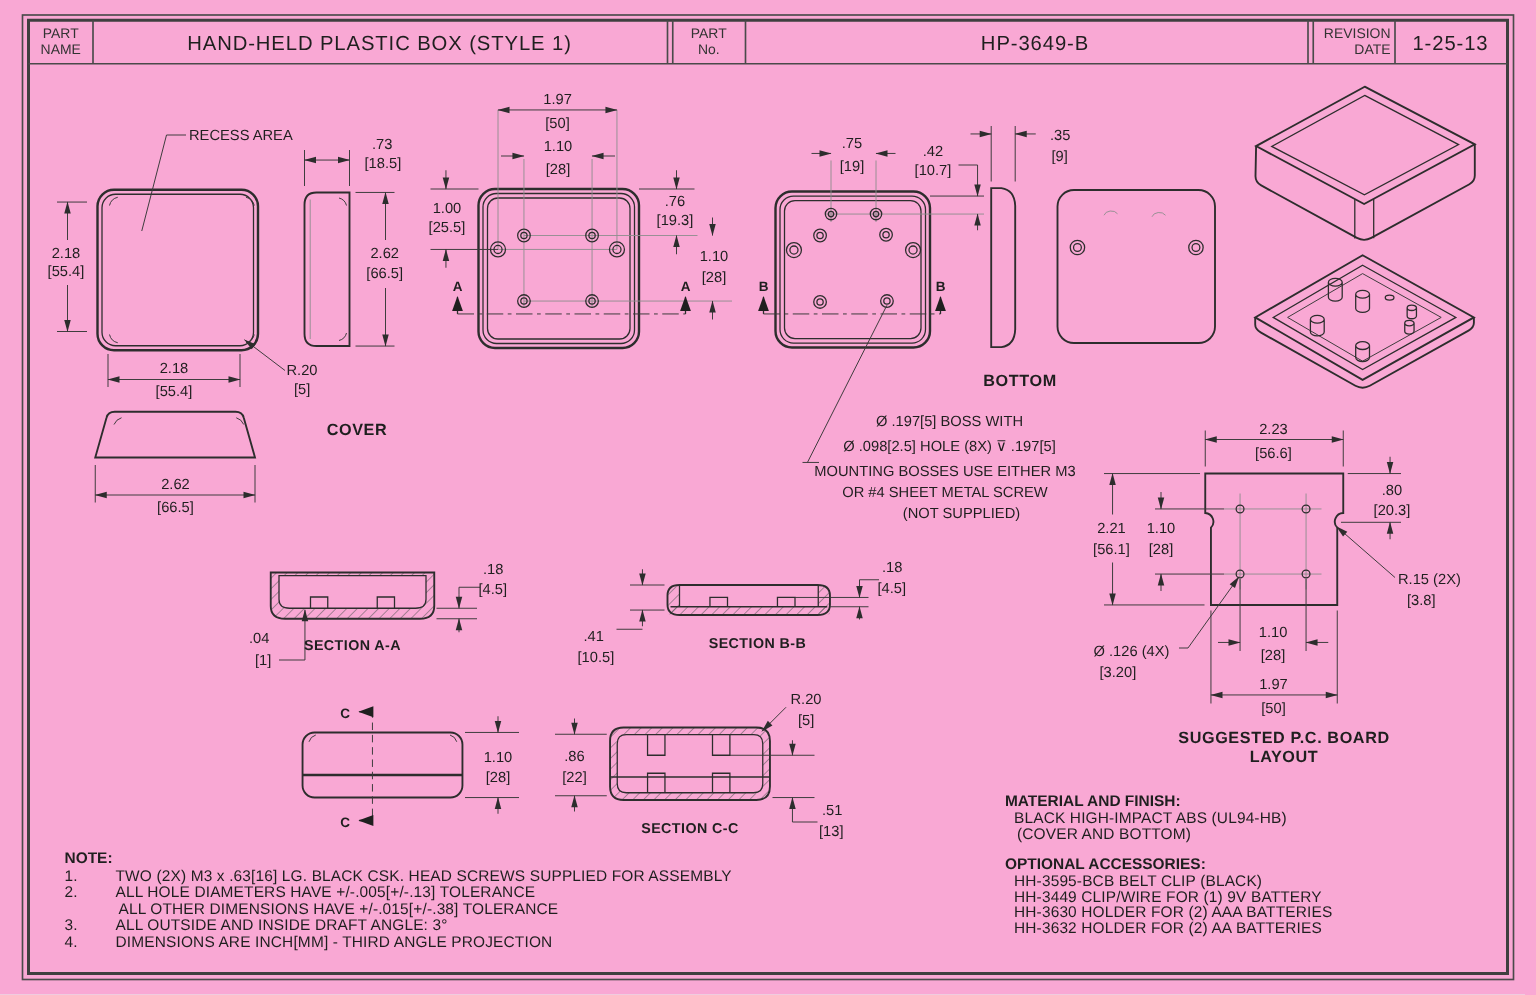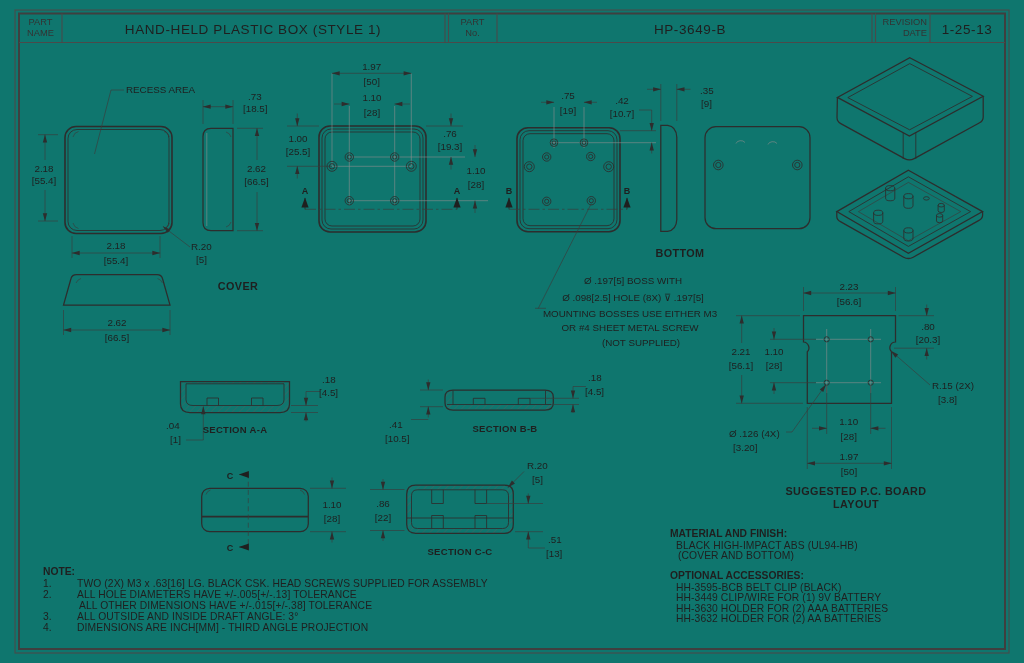--- a/index.html
+++ b/index.html
@@ -1,16 +1,16 @@
 <!DOCTYPE html>
 <html><head>
 <meta charset="utf-8">
 <style>
   html,body{margin:0;padding:0;background:#e8e8e8;}
-  #page{position:relative;width:1024px;height:663px;background:#0f766e;overflow:hidden;}
+  #page{position:relative;width:1024px;height:663px;background:#f9a8d4;overflow:hidden;}
   svg{position:absolute;left:0;top:0;}
   text{fill:#1f1f1f;font-family:"Liberation Sans",sans-serif;}
   .dim{font-size:9.8px;}
   .ttl{font-size:13.5px;letter-spacing:.6px;}
   .tbl{font-size:9.3px;fill:#333;}
   .lbl{font-size:10.8px;font-weight:bold;letter-spacing:.4px;}
   .sec{font-size:9.5px;font-weight:bold;letter-spacing:.3px;}
   .note{font-size:10.3px;letter-spacing:.1px;}
   .noteh{font-size:10.3px;font-weight:bold;}
   .ab{font-size:9px;font-weight:bold;}

